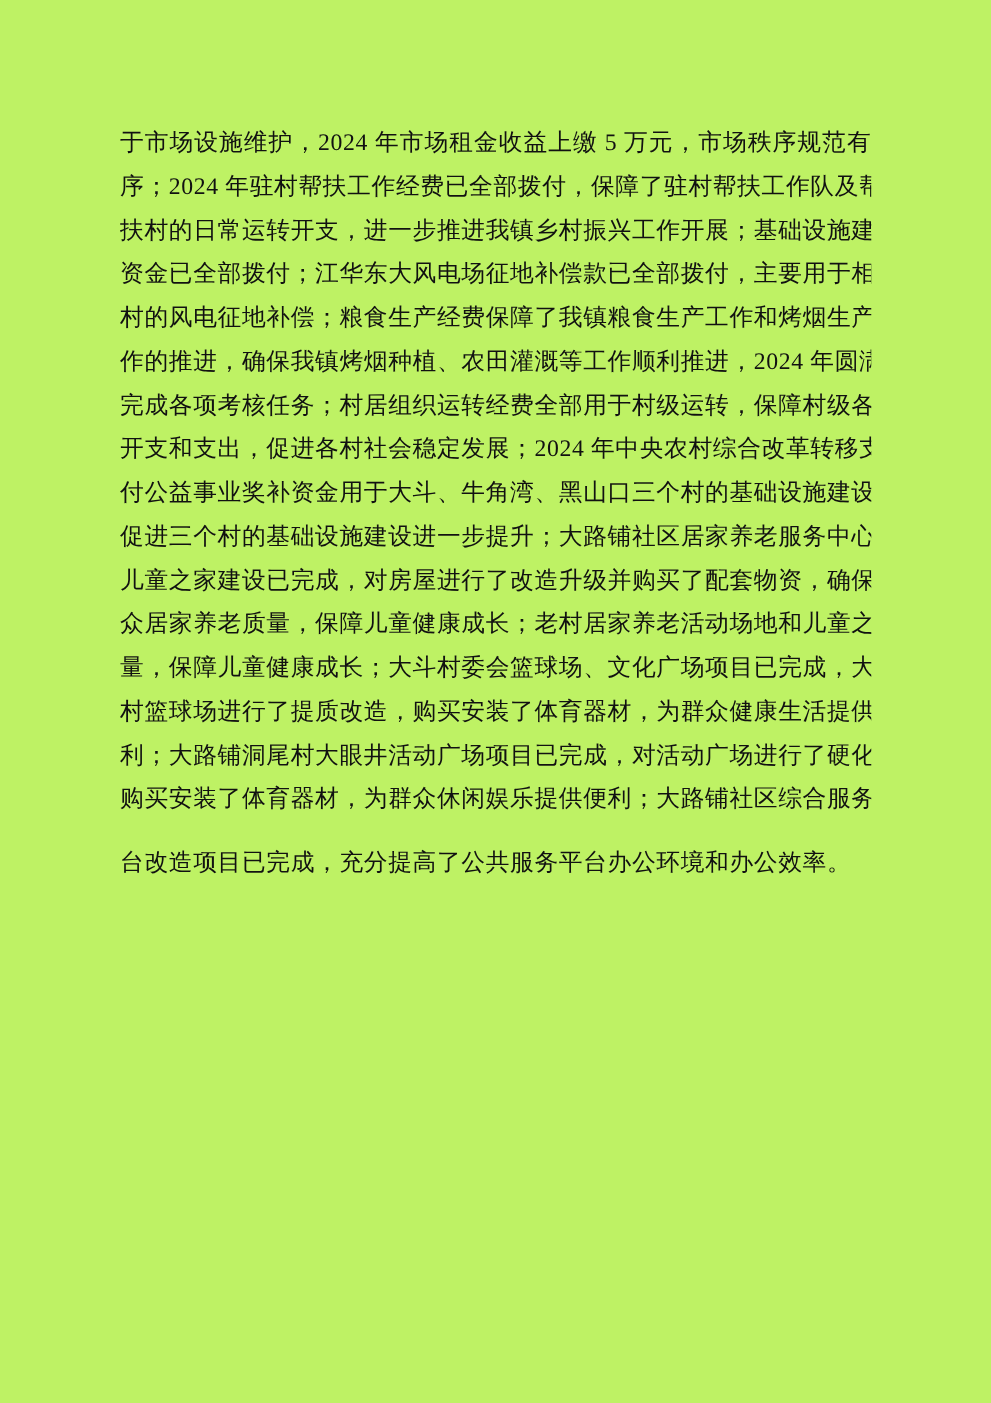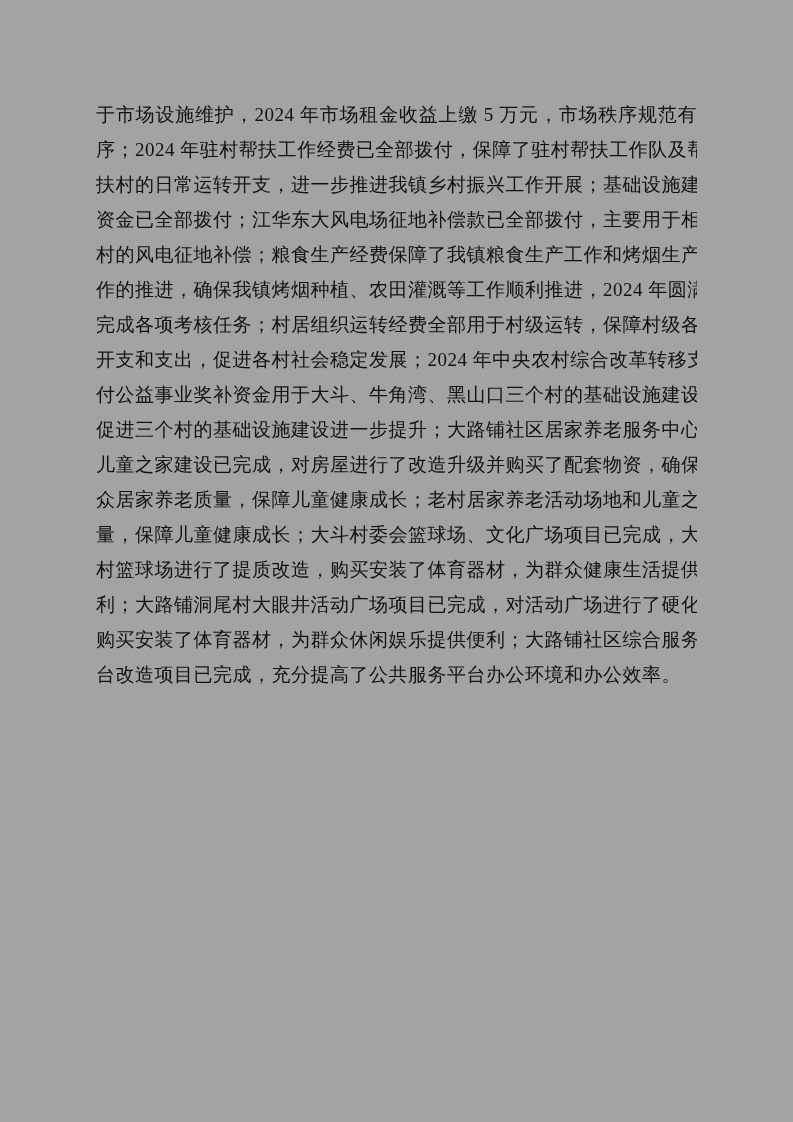--- a/index.html
+++ b/index.html
@@ -29,26 +29,27 @@
     letter-spacing: 0.5px;
     text-align: justify;
     text-align-last: justify;
     text-justify: inter-ideograph;
     overflow: hidden;
     white-space: nowrap;
   }
   .text-line.last {
     text-align: center;
     text-align-last: left;
+    margin-top: 16px;
   }
 </style>
 </head>
 <body>
 
-<div class="page" style="background: #a3a3a3;">
+<div class="page" style="background: #bef264;">
   <div class="text-block" id="paragraph" style="color: rgb(17, 17, 17);">
       <div class="text-line">于市场设施维护，2024 年市场租金收益上缴 5 万元，市场秩序规范有</div>
       <div class="text-line">序；2024 年驻村帮扶工作经费已全部拨付，保障了驻村帮扶工作队及帮</div>
       <div class="text-line">扶村的日常运转开支，进一步推进我镇乡村振兴工作开展；基础设施建设</div>
       <div class="text-line">资金已全部拨付；江华东大风电场征地补偿款已全部拨付，主要用于相关</div>
       <div class="text-line">村的风电征地补偿；粮食生产经费保障了我镇粮食生产工作和烤烟生产工</div>
       <div class="text-line">作的推进，确保我镇烤烟种植、农田灌溉等工作顺利推进，2024 年圆满</div>
       <div class="text-line">完成各项考核任务；村居组织运转经费全部用于村级运转，保障村级各项</div>
       <div class="text-line">开支和支出，促进各村社会稳定发展；2024 年中央农村综合改革转移支</div>
       <div class="text-line">付公益事业奖补资金用于大斗、牛角湾、黑山口三个村的基础设施建设，</div>

